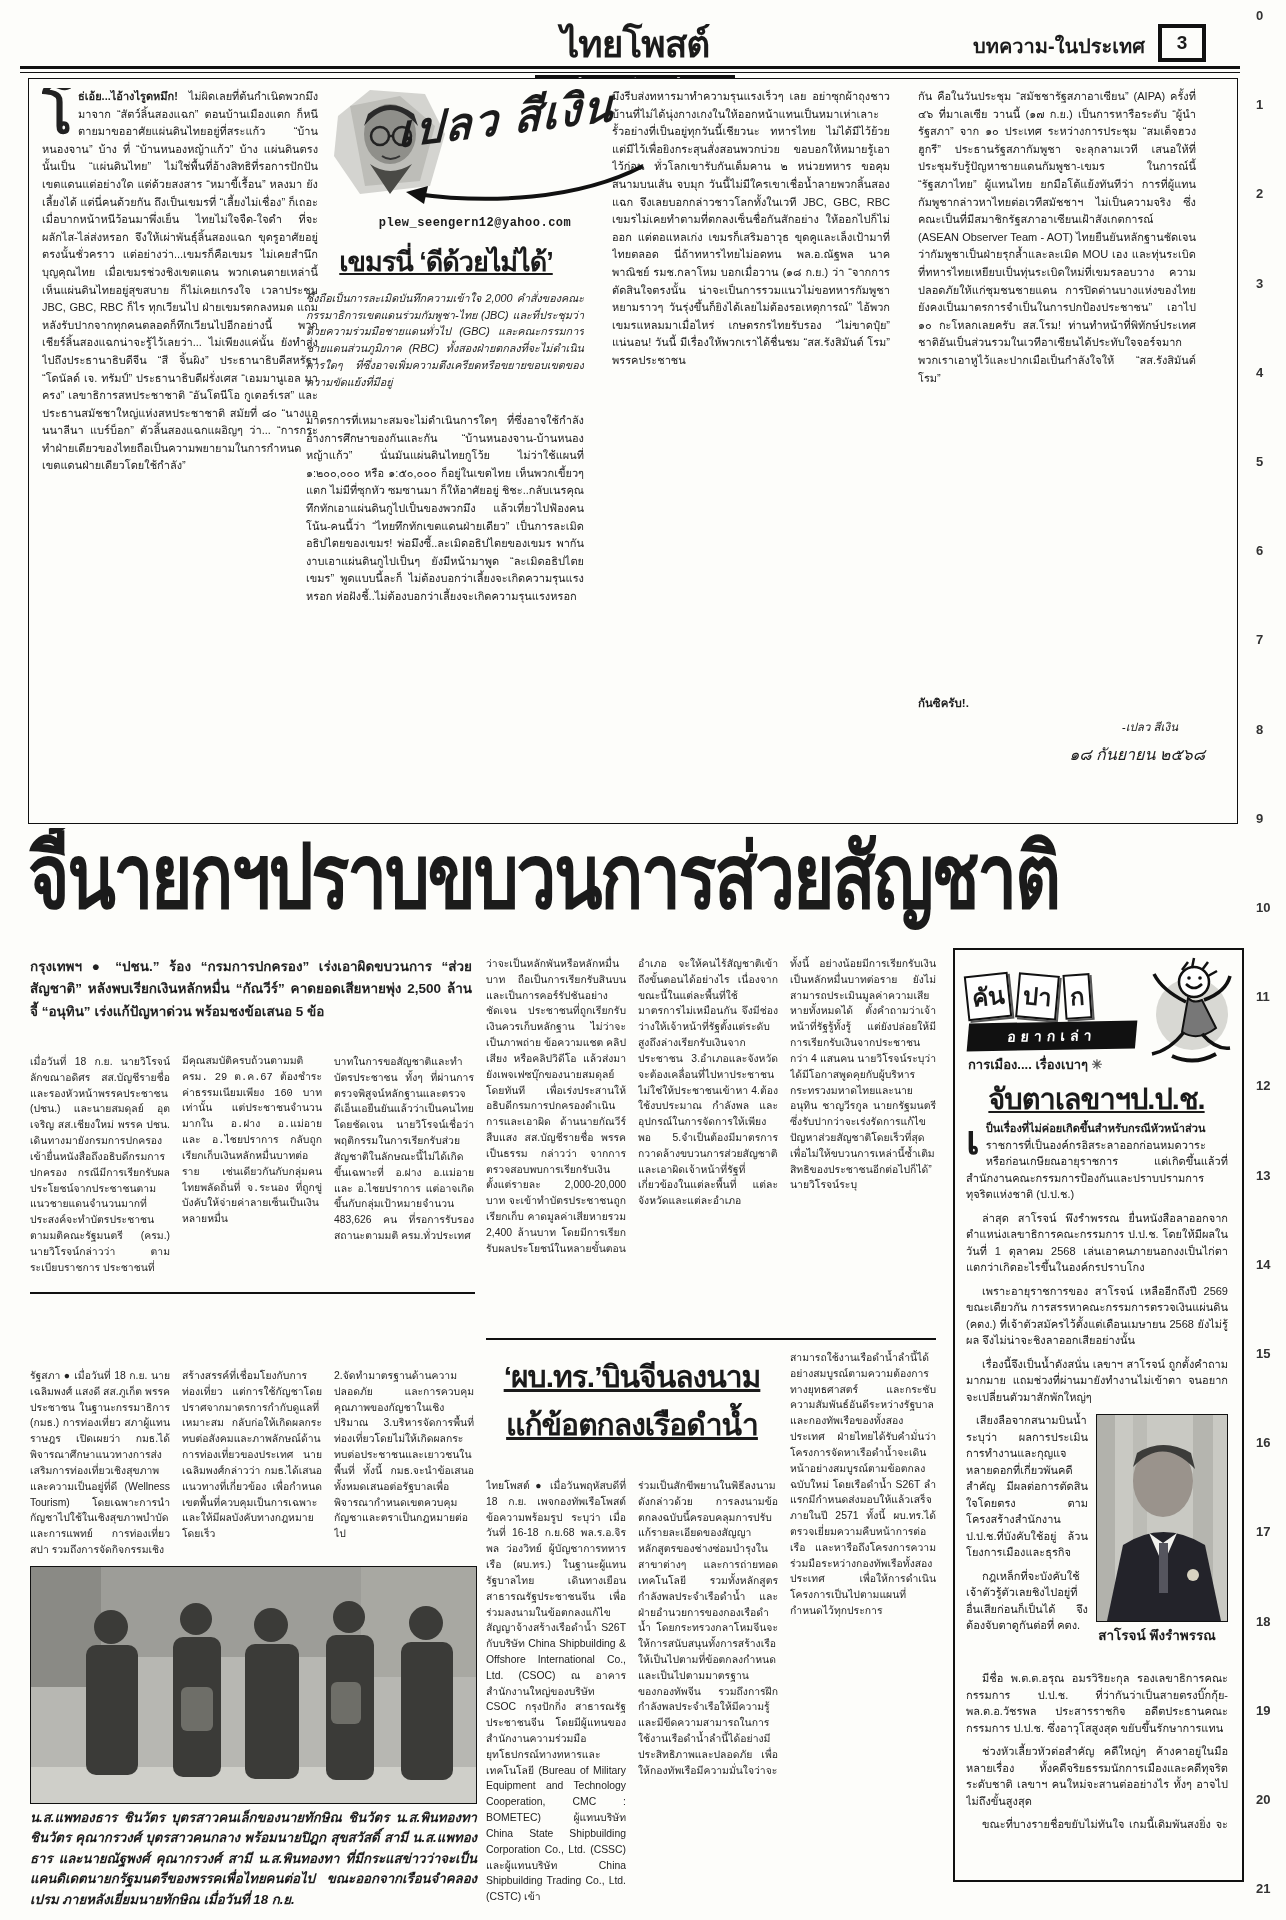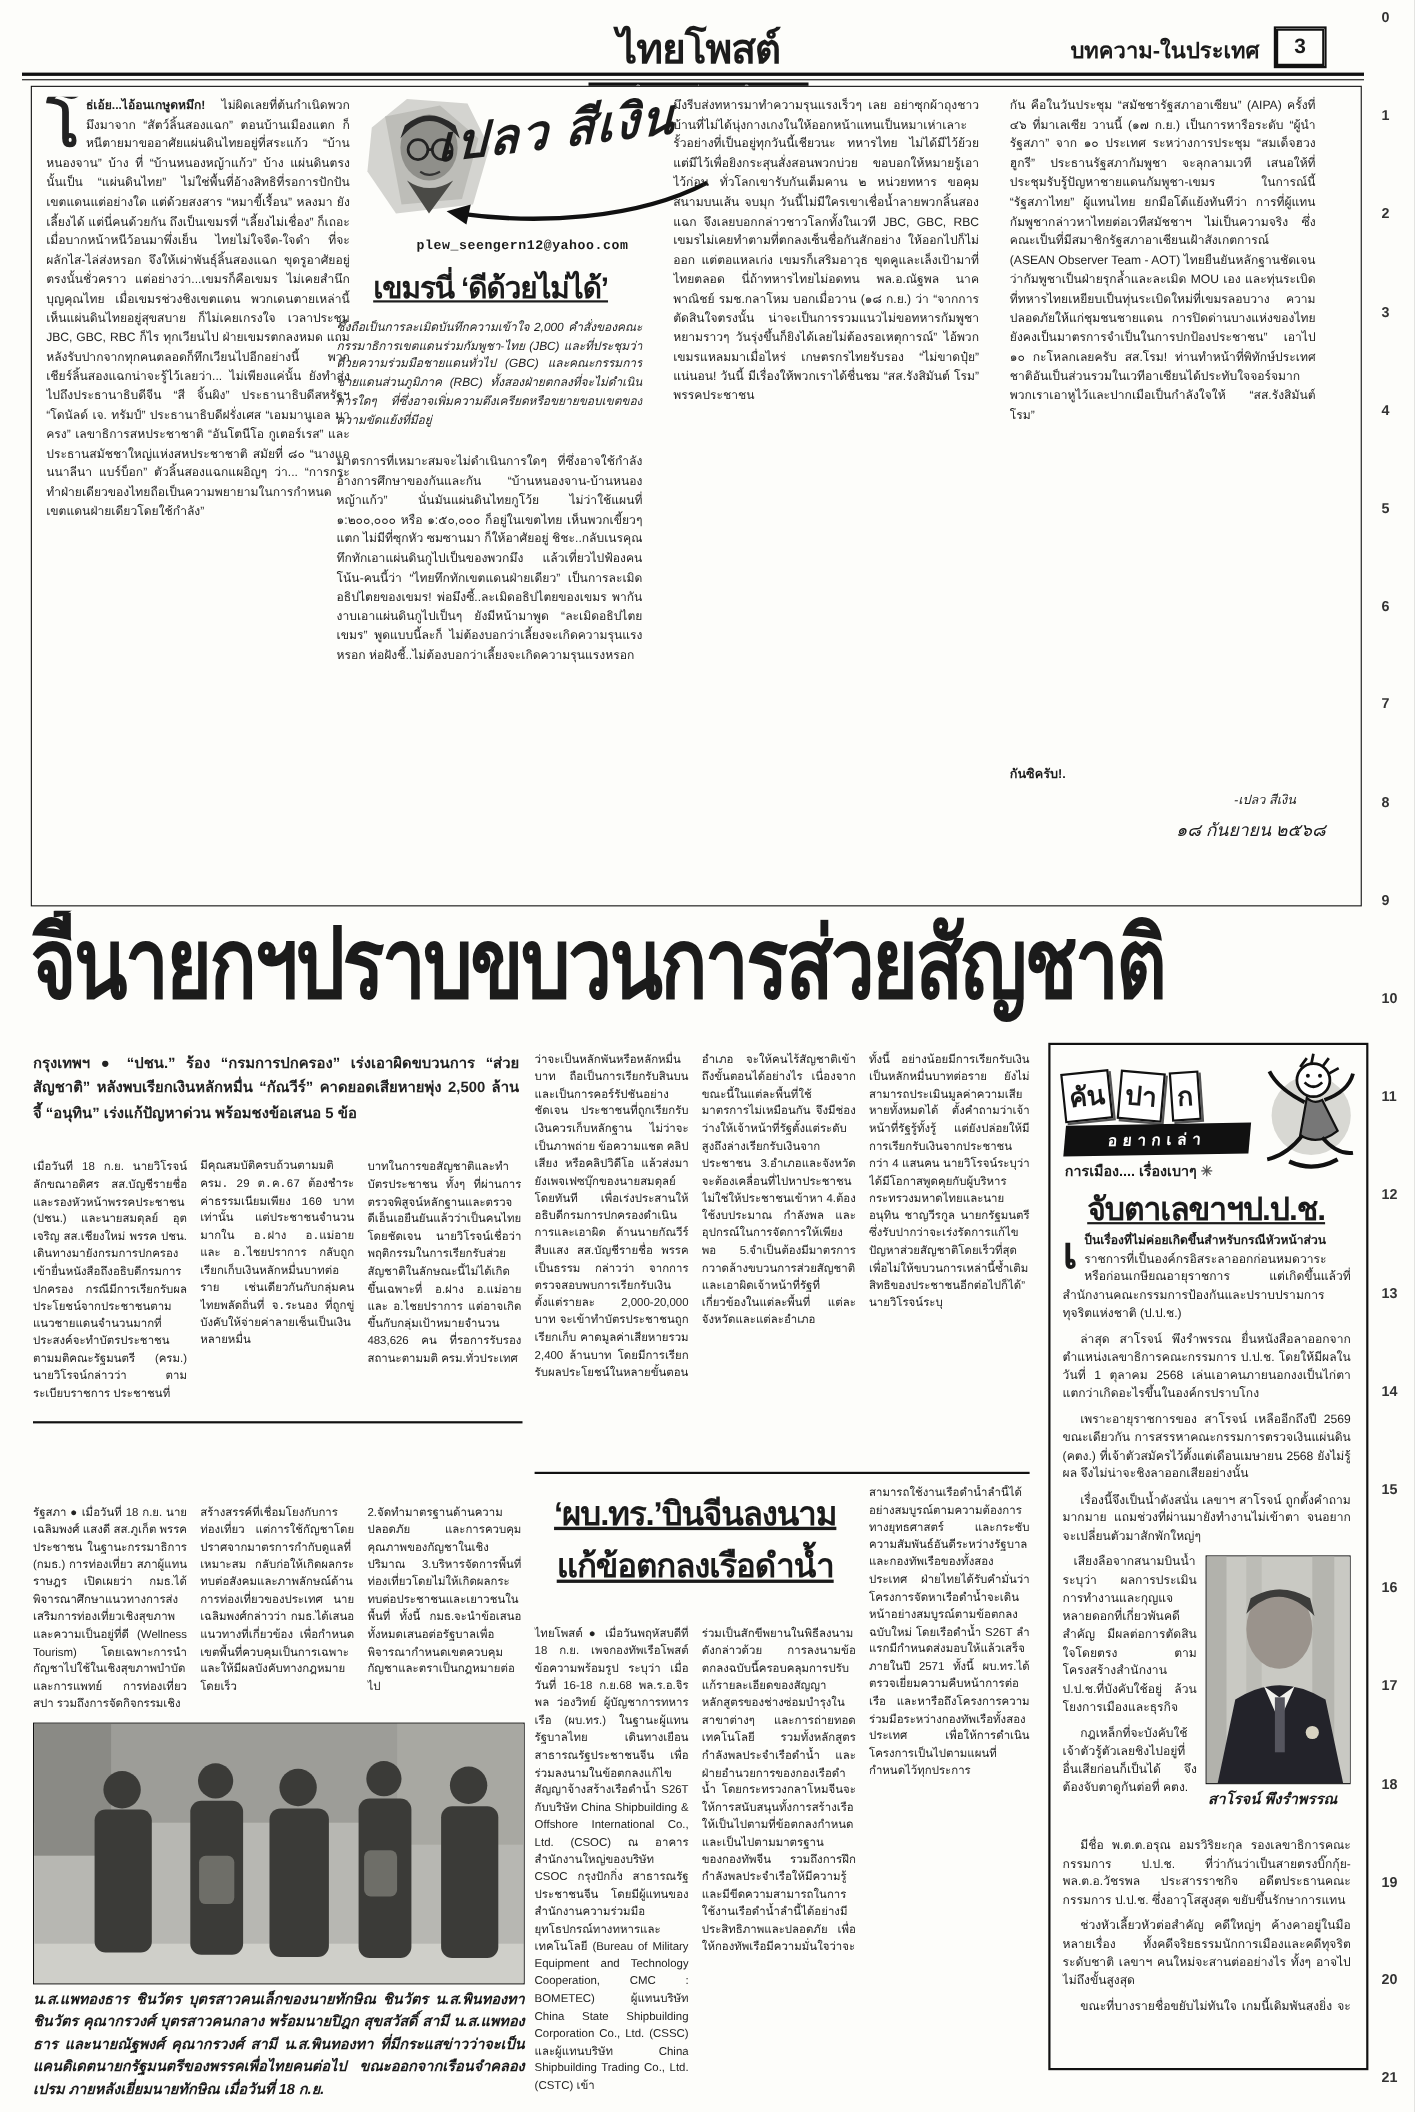--- a/index.html
+++ b/index.html
@@ -77,21 +77,21 @@
       <span class="ruler-num" style="top: 1613.6px;">18</span>
       <span class="ruler-num" style="top: 1702.8px;">19</span>
       <span class="ruler-num" style="top: 1792px;">20</span>
       <span class="ruler-num" style="top: 1881.2px;">21</span>
     </div>
 
   <div class="boxed" style="left:28px;top:78px;width:1208px;height:744px;"></div>
 
   <div class="col" style="left:42px;top:88px;width:276px;height:722px;font-size:11px;line-height:1.6;">
     <span class="dropcap" style="font-size:56px;">โ</span>
-    <span class="bold">ธ่เอ้ย...ไอ้อนเกษูดหมึก!</span>
+    <span class="bold">ธ่เอ้ย...ไอ้างไรูดหมึก!</span>
     <span>ไม่ผิดเลยที่ต้นกำเนิดพวกมึงมาจาก “สัตว์ลิ้นสองแฉก” ตอนบ้านเมืองแตก ก็หนีตายมาขออาศัยแผ่นดินไทยอยู่ที่สระแก้ว “บ้านหนองจาน” บ้าง ที่ “บ้านหนองหญ้าแก้ว” บ้าง แผ่นดินตรงนั้นเป็น “แผ่นดินไทย” ไม่ใช่พื้นที่อ้างสิทธิที่รอการปักปันเขตแดนแต่อย่างใด แต่ด้วยสงสาร “หมาขี้เรื้อน” หลงมา ยังเลี้ยงได้ แต่นี่คนด้วยกัน ถึงเป็นเขมรที่ “เลี้ยงไม่เชื่อง” ก็เถอะ เมื่อบากหน้าหนีว้อนมาพึ่งเย็น ไทยไม่ใจจืด-ใจดำ ที่จะผลักไส-ไล่ส่งหรอก จึงให้เผ่าพันธุ์ลิ้นสองแฉก ขุดรูอาศัยอยู่ตรงนั้นชั่วคราว แต่อย่างว่า...เขมรก็คือเขมร ไม่เคยสำนึกบุญคุณไทย เมื่อเขมรช่วงชิงเขตแดน พวกเดนตายเหล่านี้ เห็นแผ่นดินไทยอยู่สุขสบาย ก็ไม่เคยเกรงใจ เวลาประชุม JBC, GBC, RBC ก็ไร ทุกเวียนไป ฝ่ายเขมรตกลงหมด แถมหลังรับปากจากทุกคนตลอดก็ทึกเวียนไปอีกอย่างนี้ พวกเชียร์ลิ้นสองแฉกน่าจะรู้ไว้เลยว่า... ไม่เพียงแค่นั้น ยังทำส่งไปถึงประธานาธิบดีจีน “สี จิ้นผิง” ประธานาธิบดีสหรัฐฯ “โดนัลด์ เจ. ทรัมป์” ประธานาธิบดีฝรั่งเศส “เอมมานูเอล มาครง” เลขาธิการสหประชาชาติ “อันโตนีโอ กูเตอร์เรส” และประธานสมัชชาใหญ่แห่งสหประชาชาติ สมัยที่ ๘๐ “นางแอนนาลีนา แบร์บ็อก” ตัวลิ้นสองแฉกแผอิญๆ ว่า... “การกระทำฝ่ายเดียวของไทยถือเป็นความพยายามในการกำหนดเขตแดนฝ่ายเดียวโดยใช้กำลัง”</span>
   </div>
 
   <div class="abs" style="left:330px;top:86px;">
     <svg width="120" height="112" viewBox="0 0 120 112">
       <polygon points="8,30 40,4 95,8 115,48 100,100 30,108 4,70" fill="#d4d4d0"></polygon>
       <polygon points="20,20 70,10 105,40 90,95 35,100" fill="#bdbdb8"></polygon>
       <ellipse cx="60" cy="48" rx="26" ry="30" fill="#8f8f8a"></ellipse>
       <path d="M34,40 Q60,8 88,40 L84,28 Q60,10 38,28 Z" fill="#2a2a2a"></path>
       <circle cx="50" cy="50" r="9" fill="none" stroke="#222" stroke-width="2.5"></circle>
@@ -225,21 +225,21 @@
             <rect x="36" width="14" height="206" fill="#bcbcb6"></rect>
           <rect x="96" width="20" height="206" fill="#b5b5af"></rect>
           <ellipse cx="66" cy="66" rx="30" ry="36" fill="#9a938c"></ellipse>
           <path d="M36,52 Q66,20 98,54 L94,38 Q66,22 40,38 Z" fill="#3c3c3a"></path>
           <path d="M10,206 L26,130 Q66,104 108,130 L124,206 Z" fill="#23232a"></path>
           <polygon points="52,118 66,150 80,118 66,128" fill="#f2f2ee"></polygon>
           <rect x="62" y="128" width="9" height="50" fill="#55555e"></rect>
           <circle cx="96" cy="160" r="6" fill="#d8d3c2"></circle>
         </svg>
       </div>
-      <div class="center" style="position:absolute;left:118px;top:214px;width:146px;font-weight:bold;font-style:italic;font-size:13.5px;">สาโรจน์ พึงรำพรรณ</div>
+      <div class="center" style="position:absolute;left:118px;top:214px;width:146px;font-weight:bold;font-size:13.5px;">สาโรจน์ พึงรำพรรณ</div>
     </div>
 
     <p>มีชื่อ พ.ต.ต.อรุณ อมรวิริยะกุล รองเลขาธิการคณะกรรมการ ป.ป.ช. ที่ว่ากันว่าเป็นสายตรงบิ๊กกุ้ย-พล.ต.อ.วัชรพล ประสารราชกิจ อดีตประธานคณะกรรมการ ป.ป.ช. ซึ่งอาวุโสสูงสุด ขยับขึ้นรักษาการแทน</p>
     <p>ช่วงหัวเลี้ยวหัวต่อสำคัญ คดีใหญ่ๆ ค้างคาอยู่ในมือหลายเรื่อง ทั้งคดีจริยธรรมนักการเมืองและคดีทุจริตระดับชาติ เลขาฯ คนใหม่จะสานต่ออย่างไร ทั้งๆ อาจไปไม่ถึงขั้นสูงสุด</p>
     <p>ขณะที่บางรายชื่อขยับไม่ทันใจ เกมนี้เดิมพันสูงยิ่ง จะเป็นไปตามที่พรายกระซิบแถวสนามบินน้ำหรือไม่.</p>
 
   </div>
 
 </div>
 

